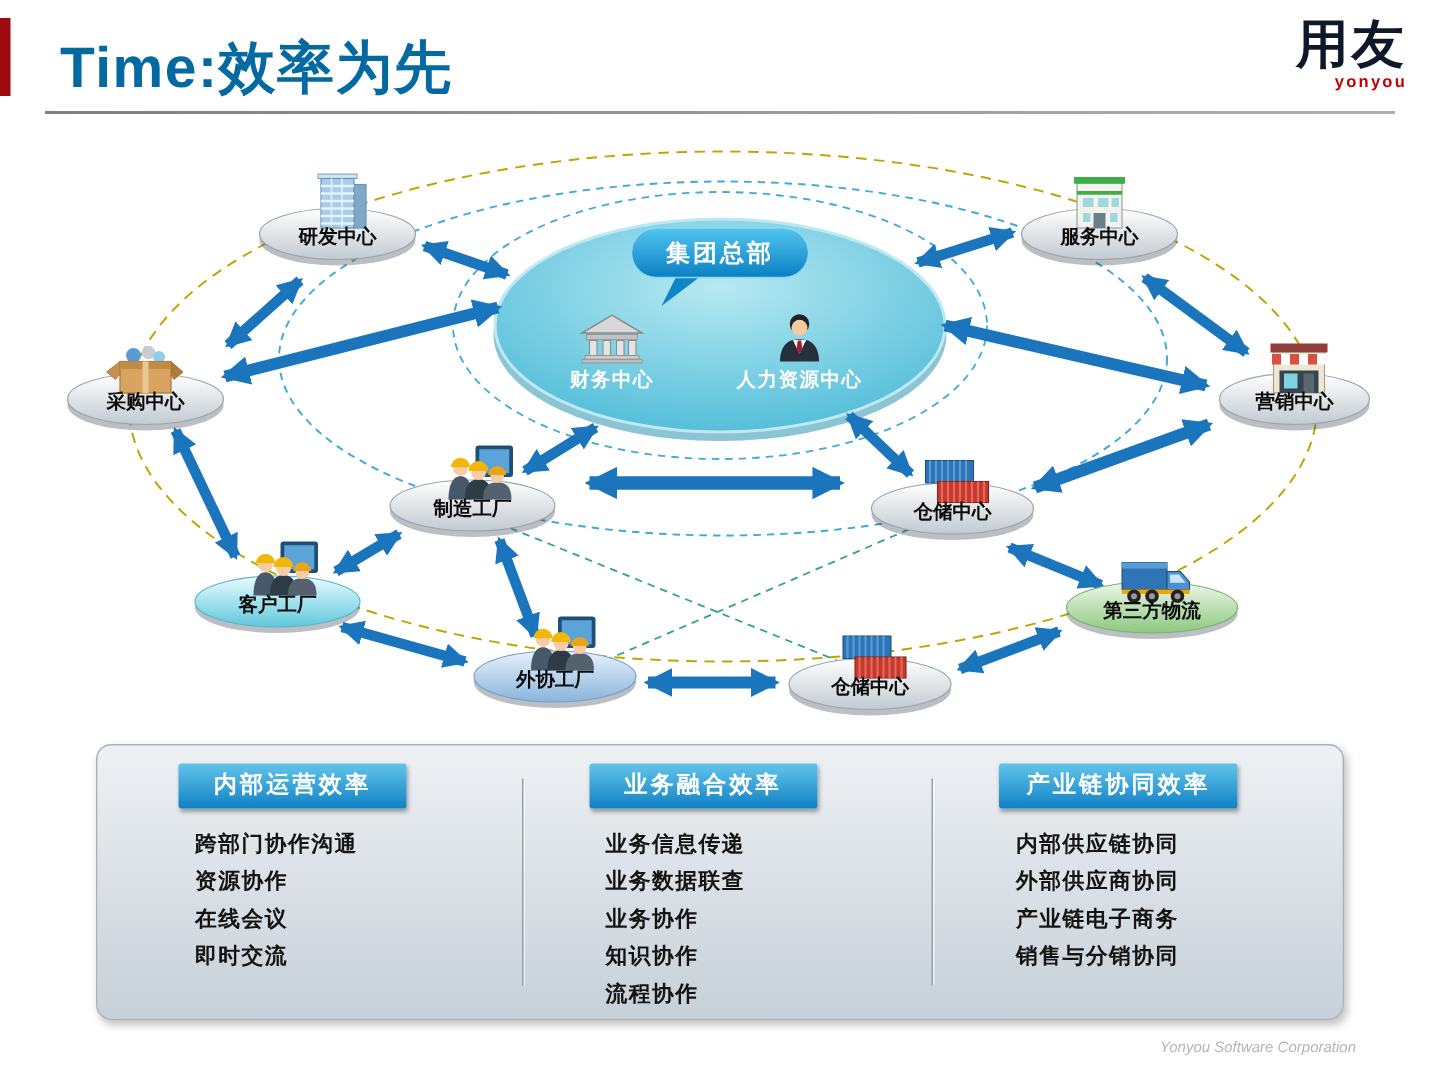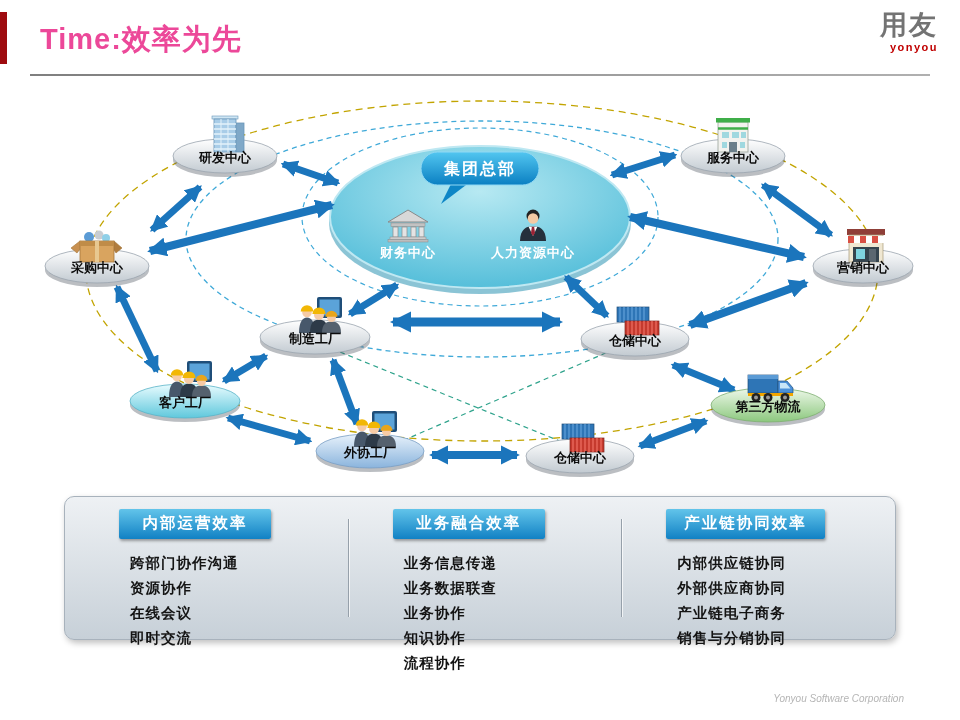--- a/index.html
+++ b/index.html
@@ -1,32 +1,32 @@
 <!DOCTYPE html>
 <html><head>
 <meta charset="utf-8">
 <style>
   * { margin:0; padding:0; box-sizing:border-box; }
   html,body { width:960px; height:720px; }
   body { background:#ffffff; font-family:"Liberation Sans","DejaVu Sans",sans-serif; position:relative; overflow:hidden; }
   .slide { position:absolute; inset:0; background:#ffffff; }
 
   .accent-bar { position:absolute; left:0; top:12px; width:7px; height:52px; background:#9e0b0f; }
-  .title { position:absolute; left:40px; top:20px; font-size:29px; font-weight:bold; color:#ec4899; letter-spacing:1px; }
+  .title { position:absolute; left:40px; top:20px; font-size:38px; font-weight:bold; color:#0369a1; letter-spacing:1px; }
   .logo { position:absolute; right:22px; top:12px; text-align:right; }
-  .logo-main { font-size:27px; font-weight:bold; color:#737373; letter-spacing:2px; line-height:1; }
+  .logo-main { font-size:35px; font-weight:bold; color:#0f172a; letter-spacing:2px; line-height:1; }
   .logo-sub { font-size:11px; font-weight:bold; color:#c00000; letter-spacing:1.5px; margin-top:2px; }
   .rule { position:absolute; left:30px; right:30px; top:74px; height:2px; background:linear-gradient(to right,#7f7f7f,#b0b0b0); }
 
   .diagram { position:absolute; left:0; top:84px; }
   .nlabel { font-family:"Liberation Sans",sans-serif; font-size:13px; font-weight:bold; fill:#0b0b0b; text-anchor:middle; }
   .pill-label { font-family:"Liberation Sans",sans-serif; font-size:16px; font-weight:bold; fill:#ffffff; text-anchor:middle; letter-spacing:2px; }
   .clabel { font-family:"Liberation Sans",sans-serif; font-size:13px; font-weight:bold; fill:#ffffff; text-anchor:middle; letter-spacing:1px; }
 
-  .panel { position:absolute; left:64px; top:496px; width:832px; height:144px; border-radius:10px;
+  .panel { position:absolute; left:64px; top:496px; width:832px; height:184px; border-radius:10px;
            background:linear-gradient(180deg,#eef1f4,#c7d0d8); border:1px solid #a8b2bc;
            box-shadow:2px 3px 6px rgba(0,0,0,0.25); display:flex; }
   .col { flex:1; padding:12px 8px 0 44px; }
   .col.first { padding-left:54px; }
   .vdiv { width:1px; background:#96a0aa; margin:22px 0; box-shadow:1px 0 0 rgba(255,255,255,0.7); }
   .col-header { display:inline-block; min-width:152px; text-align:center; padding:4px 18px 5px;
                 background:linear-gradient(180deg,#62c4ea,#1181c4); color:#fff; font-weight:bold;
                 font-size:15.5px; letter-spacing:2px; border-radius:2px; box-shadow:1px 2px 3px rgba(0,0,0,0.35); }
   .col ul { list-style:none; margin-top:12px; }
   .col li { font-size:14.5px; font-weight:bold; color:#141414; line-height:25px; letter-spacing:1px;padding-left:11px; }

